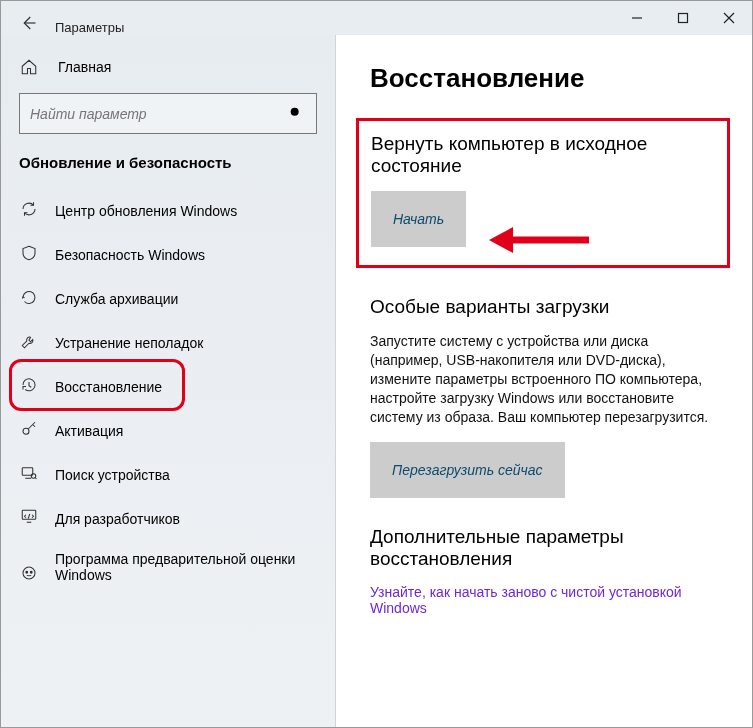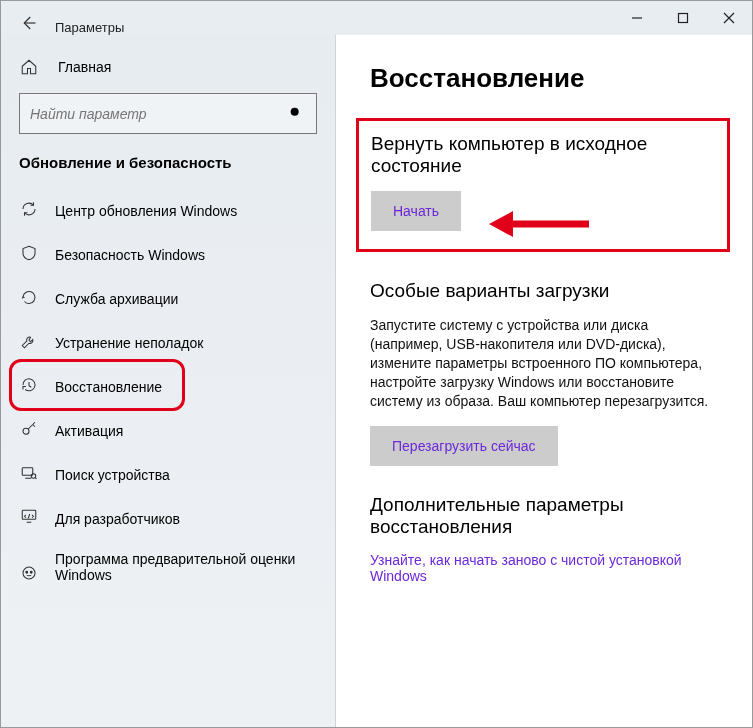--- a/index.html
+++ b/index.html
@@ -155,25 +155,26 @@
     .sec-text {
       font-size: 14px;
       line-height: 1.35;
       margin-bottom: 16px;
       color: #111;
     }
     .btn {
       display: inline-block;
       background: #ccc;
       border: none;
-      padding: 12px 22px;
+      padding: 20px 22px;
       font-size: 14px;
       font-family: inherit;
-      color: #6d28d9;
+      color: #0c4a6e;
       cursor: default;
+      font-style: italic;
     }
     .arrow-highlight {
       position: absolute;
       left: 130px;
       bottom: 10px;
       width: 100px;
       height: 30px;
       pointer-events: none;
     }
     .link {

